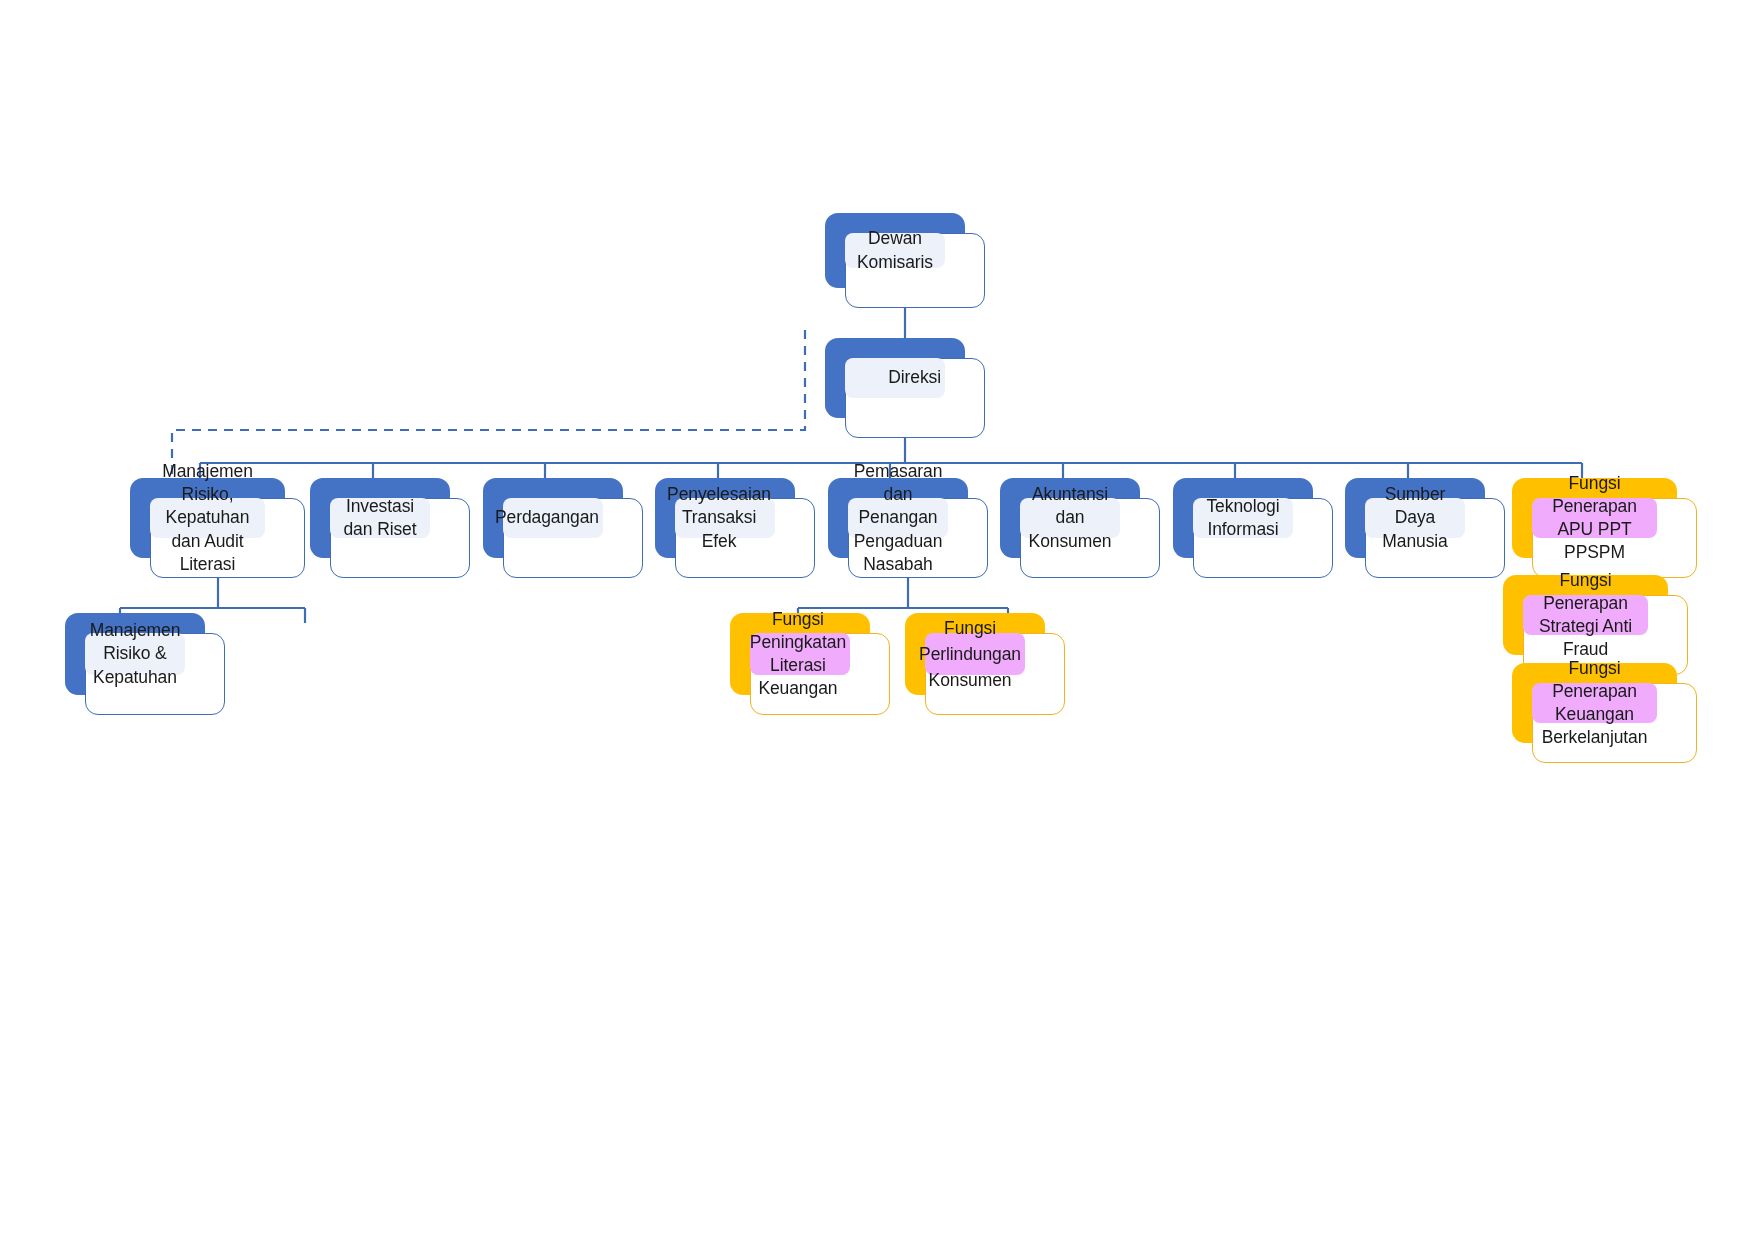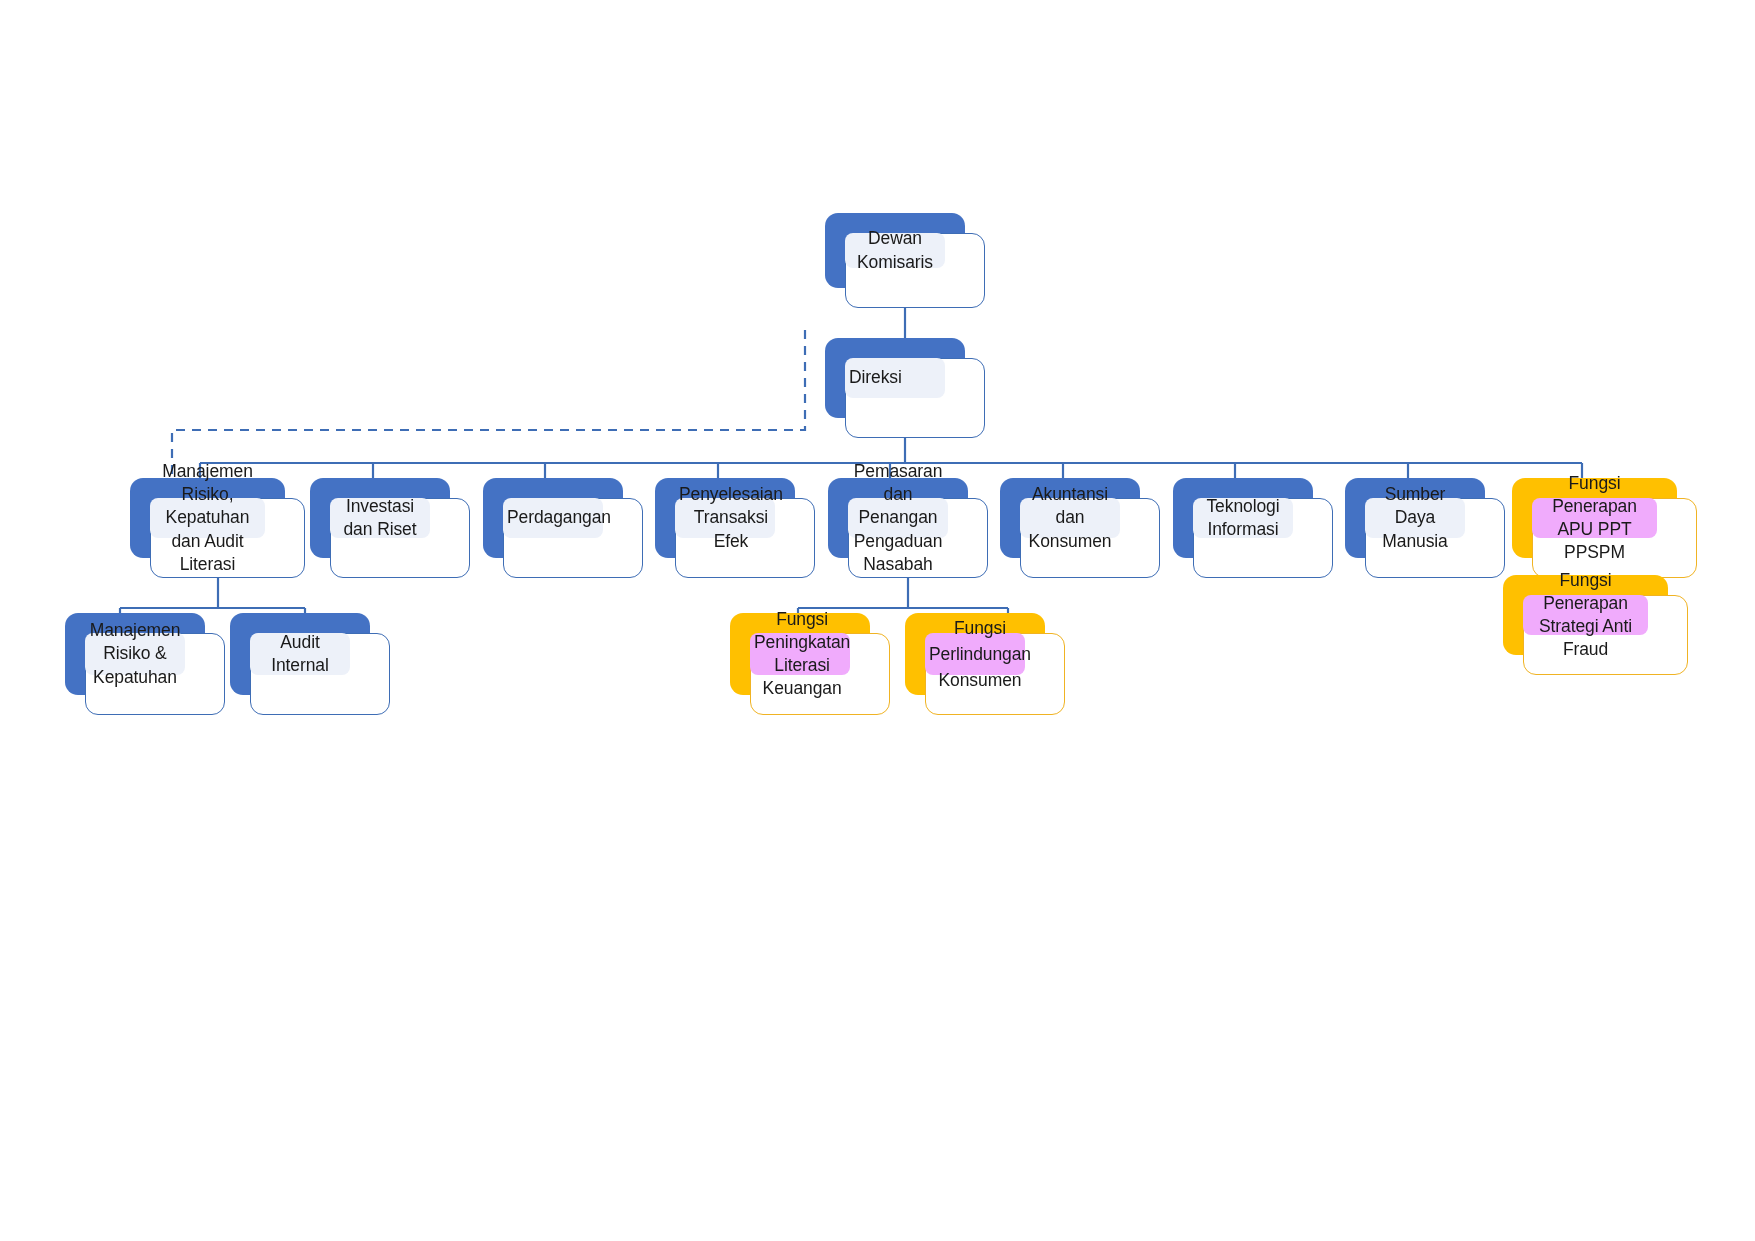--- a/index.html
+++ b/index.html
@@ -44,21 +44,21 @@
     border: 1.6px solid #3E6DB5;
   }
   .node .panel {
     position: absolute;
     left: 20px; top: 20px;
     width: calc(100% - 40px);
     height: calc(100% - 40px);
     border-radius: 8px;
     display: flex;
     align-items: center;
-    justify-content: flex-start;
+    justify-content: flex-end;
     text-align: center;
     padding: 2px 4px;
   }
   .node .panel span {
     display: block;
     line-height: 1.32;
     color: #1a1a1a;
     font-size: 17.5px;
     letter-spacing: -0.1px;
   }
@@ -202,36 +202,36 @@
   </div>
 
   <div class="node gold" style="left:1456px; top:575px; width:165px; height:80px;margin-left:47px;">
     <div class="plate"></div>
     <div class="card"></div>
     <div class="panel">
       <span>Fungsi Penerapan Strategi Anti Fraud</span>
     </div>
   </div>
 
+  <div class="node gold" style="left:1512px; top:663px; width:165px; height:80px;">
+    <div class="plate"></div>
+    <div class="card"></div>
+    <div class="panel">
+      <span>Fungsi Penerapan Keuangan Berkelanjutan</span>
+    </div>
+  </div>
 
   <div class="node blue" style="left:65px; top:613px; width:140px; height:82px;">
     <div class="plate"></div>
     <div class="card"></div>
     <div class="panel">
       <span>Manajemen Risiko &amp; Kepatuhan</span>
     </div>
   </div>
 
-  <div class="node blue" style="left:230px; top:613px; width:140px; height:82px;">
-    <div class="plate"></div>
-    <div class="card"></div>
-    <div class="panel">
-      <span>Audit Internal</span>
-    </div>
-  </div>
 
   <div class="node gold" style="left:730px; top:613px; width:140px; height:82px;">
     <div class="plate"></div>
     <div class="card"></div>
     <div class="panel">
       <span>Fungsi Peningkatan Literasi Keuangan</span>
     </div>
   </div>
 
   <div class="node gold tight" style="left:905px; top:613px; width:140px; height:82px;">

